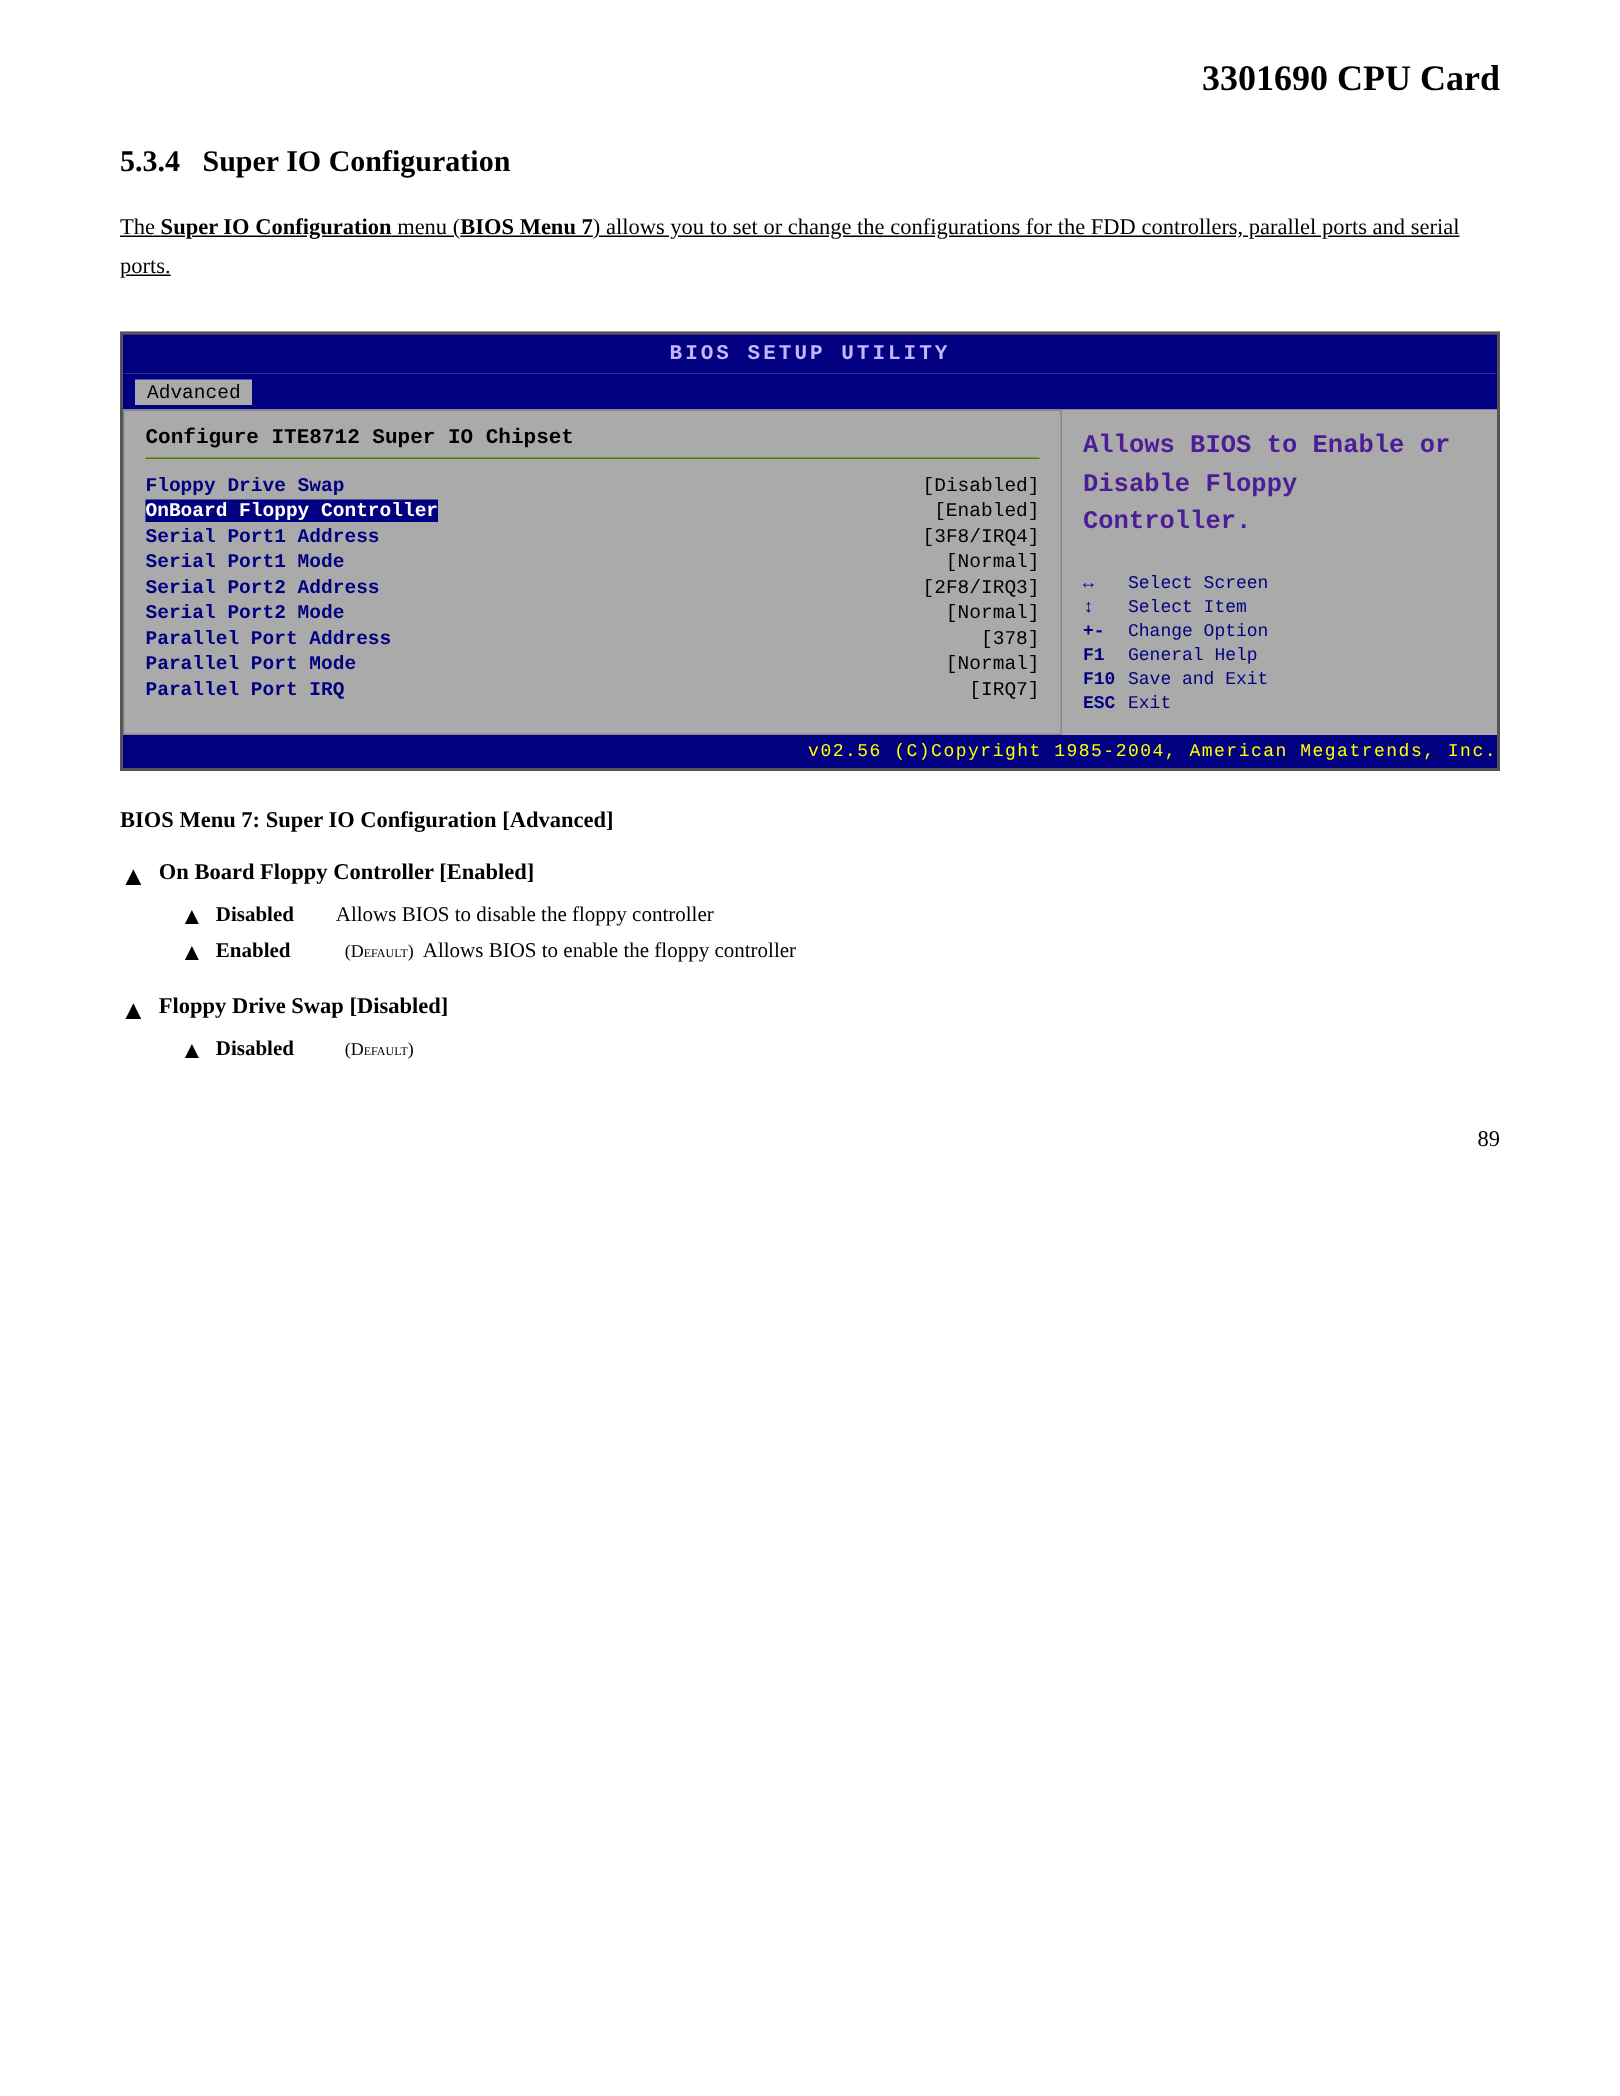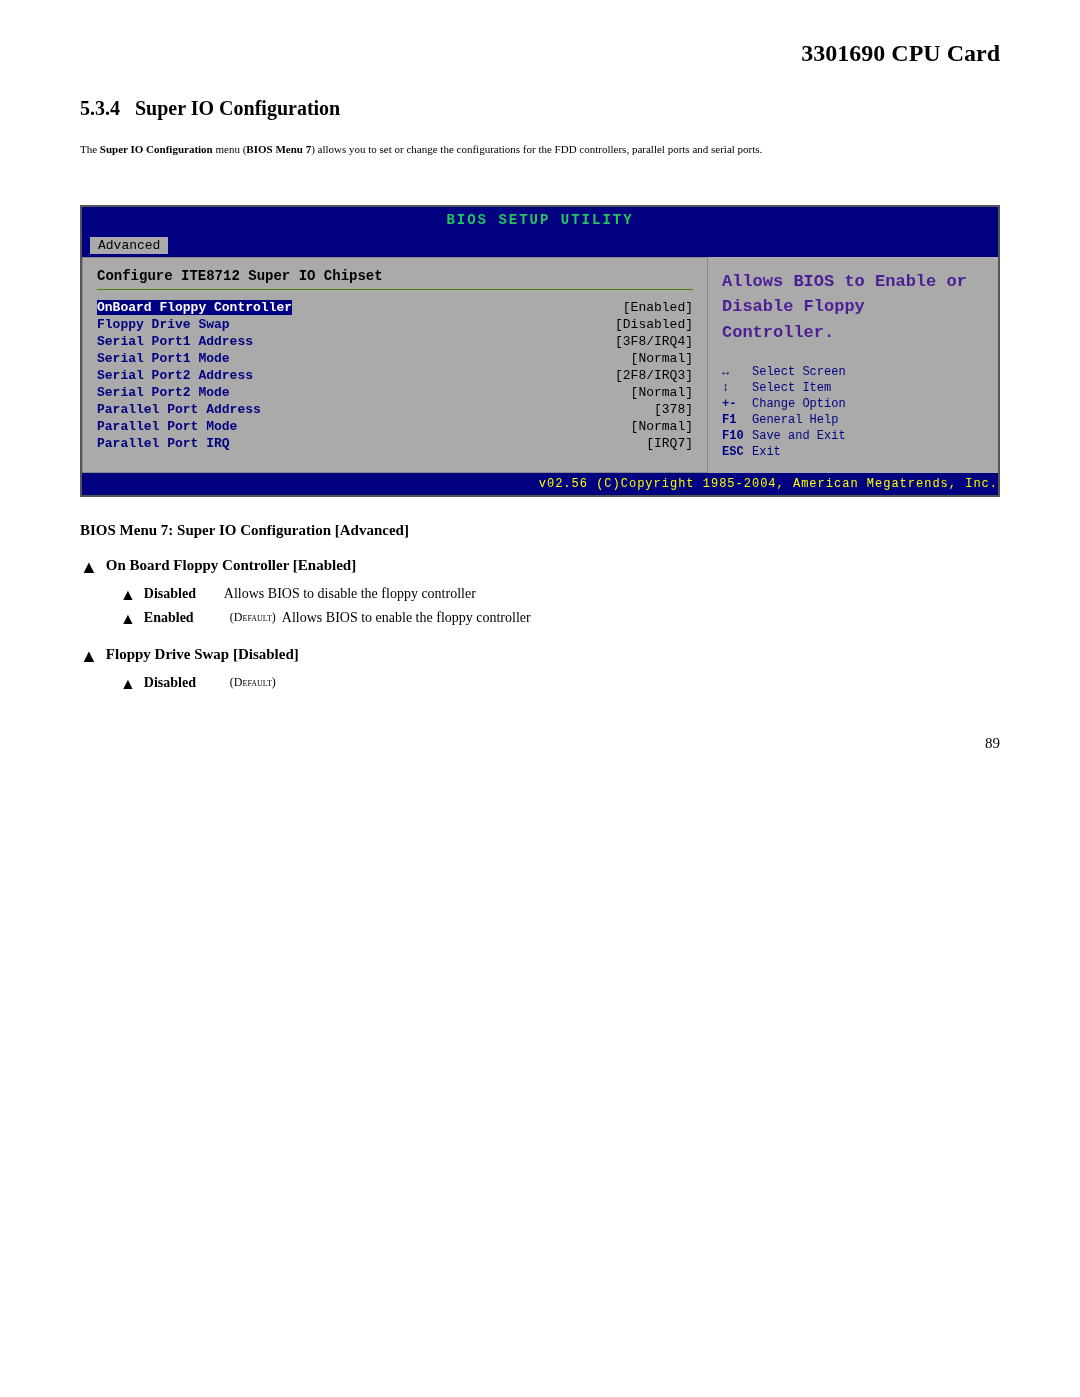--- a/index.html
+++ b/index.html
@@ -20,38 +20,39 @@
       font-family: Liberation Serif, serif;
     }
 
     .section-title {
       font-size: 20px;
       font-weight: bold;
       margin-bottom: 20px;
     }
 
     .intro-text {
-      font-size: 11px;
+      font-size: 15px;
       line-height: 1.7;
-      margin-bottom: 46px;
+      margin-bottom: 30px;
+      text-decoration: underline;
     }
 
     .intro-text .bold { font-weight: bold; }
 
     
     .bios-box {
       border: 2px solid #555;
       background: #aaaaaa;
       margin-bottom: 25px;
       font-family: 'Courier New', Courier, monospace;
     }
 
     .bios-title-bar {
       background: #000080;
-      color: #22c55e;
+      color: #c4b5fd;
       text-align: center;
       font-size: 14px;
       font-weight: bold;
       padding: 5px 0;
       letter-spacing: 2px;
     }
 
     .bios-tab-bar {
       background: #000080;
       padding: 3px 8px;
@@ -238,26 +239,26 @@
   <div class="bios-title-bar">BIOS SETUP UTILITY</div>
   <div class="bios-tab-bar">
     <span class="bios-tab">Advanced</span>
   </div>
   <div class="bios-content">
 
     <div class="bios-left">
       <div class="bios-left-header">Configure ITE8712 Super IO Chipset</div>
       <div id="bios-menu-list">
           <div class="bios-menu-item">
+            <span class="item-label">Floppy Drive Swap</span>
+            <span class="item-value">[Disabled]</span>
+          </div>
+          <div class="bios-menu-item">
             <span class="item-label highlight">OnBoard Floppy Controller</span>
             <span class="item-value">[Enabled]</span>
-          </div>
-          <div class="bios-menu-item">
-            <span class="item-label">Floppy Drive Swap</span>
-            <span class="item-value">[Disabled]</span>
           </div>
           <div class="bios-menu-item">
             <span class="item-label">Serial Port1 Address</span>
             <span class="item-value">[3F8/IRQ4]</span>
           </div>
           <div class="bios-menu-item">
             <span class="item-label">  Serial Port1 Mode</span>
             <span class="item-value">[Normal]</span>
           </div>
           <div class="bios-menu-item">

